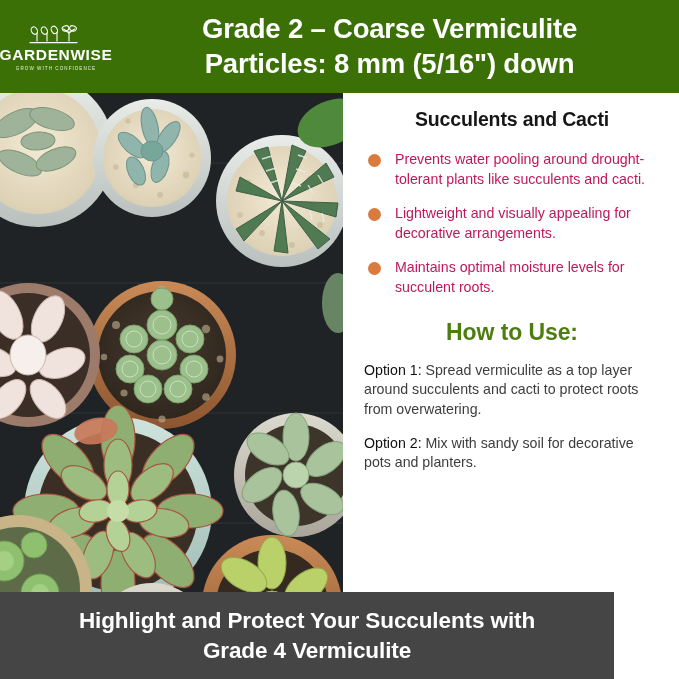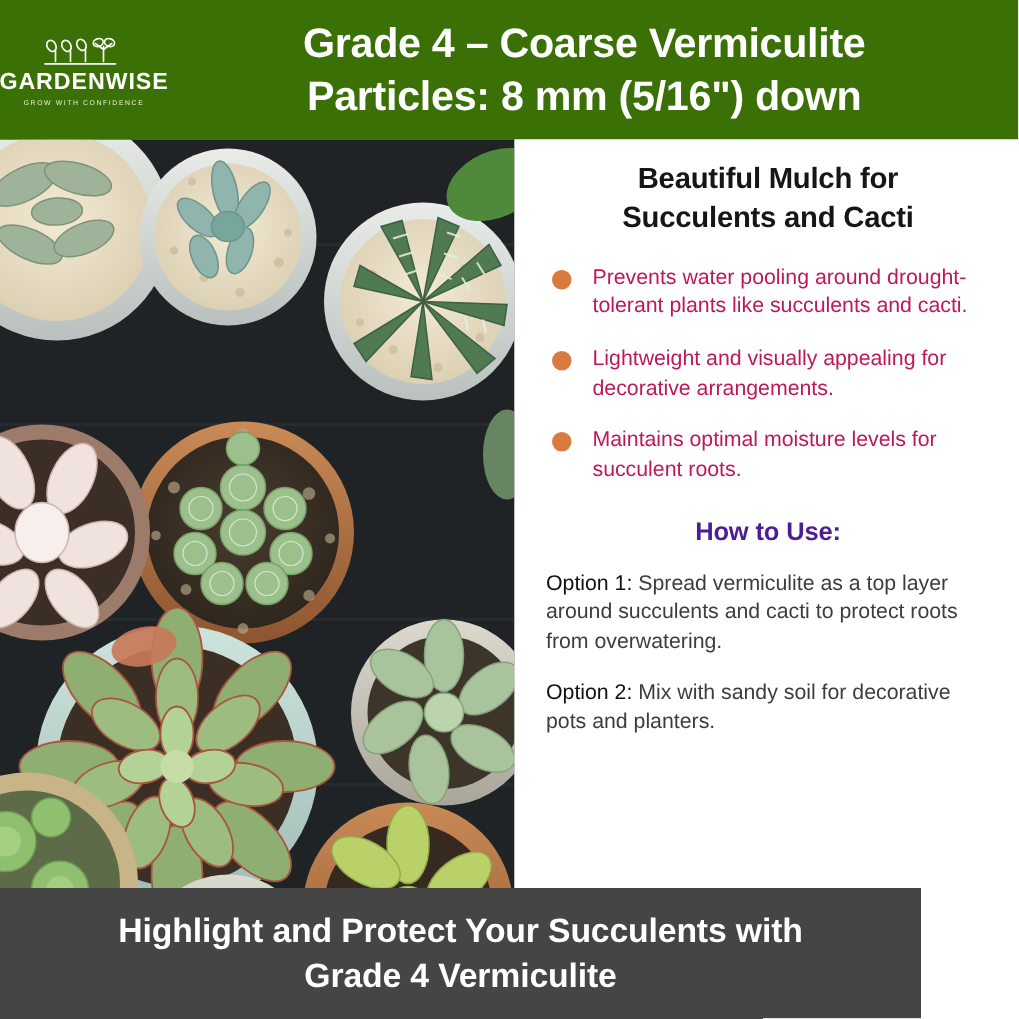--- a/index.html
+++ b/index.html
@@ -125,22 +125,22 @@
     left: 0;
     top: 4px;
     width: 13px;
     height: 13px;
     border-radius: 50%;
     background: #d97b3f;
   }
 
   .howto-heading {
     text-align: center;
-    color: #4c1d95;
-    font-size: 17px;
+    color: #4d7c0f;
+    font-size: 23px;
     font-weight: bold;
     margin: 22px 0 11px 0;
     letter-spacing: -0.1px;
   }
   .option {
     color: #3d3d3d;
     font-size: 14.2px;
     line-height: 1.38;
     margin-bottom: 14px;
   }
@@ -194,21 +194,21 @@
           <ellipse cx="38.5" cy="4.4" rx="3.4" ry="2.6" transform="rotate(-18 38.5 4.4)"></ellipse>
           <ellipse cx="46" cy="4.4" rx="3.4" ry="2.6" transform="rotate(18 46 4.4)"></ellipse>
           <path d="M3 18.6 L50 18.6"></path>
         </g>
       </svg>
       <div class="logo-word">GARDENWISE</div>
       <div class="logo-tag">GROW WITH CONFIDENCE</div>
     </div>
 
     <div class="header-title">
-      <span class="line">Grade 4 – Coarse Vermiculite</span>
+      <span class="line">Grade 2 – Coarse Vermiculite</span>
       <span class="line">Particles: 8 mm (5/16") down</span>
     </div>
   </div>
 
   <div class="photo">
     <svg viewBox="0 0 343 499" preserveAspectRatio="xMidYMid slice">
       <defs>
         <radialGradient id="grav" cx="50%" cy="45%" r="62%">
           <stop offset="0%" stop-color="#f3ead4"></stop>
           <stop offset="100%" stop-color="#d9cdb0"></stop>
@@ -463,21 +463,20 @@
         </g>
       </g>
 
       <ellipse cx="96" cy="338" rx="22" ry="13" fill="#c9785a" opacity="0.92" transform="rotate(-12 96 338)"></ellipse>
     </svg>
   </div>
 
   <div class="panel">
 
     <div class="panel-heading">
-      <span class="line">Beautiful Mulch for</span>
       <span class="line">Succulents and Cacti</span>
     </div>
 
     <ul class="bullets">
       <li class="bullet">
         <span class="dot"></span>
         <span>Prevents water pooling around drought-tolerant plants like succulents and cacti.</span>
       </li>
       <li class="bullet">
         <span class="dot"></span>

